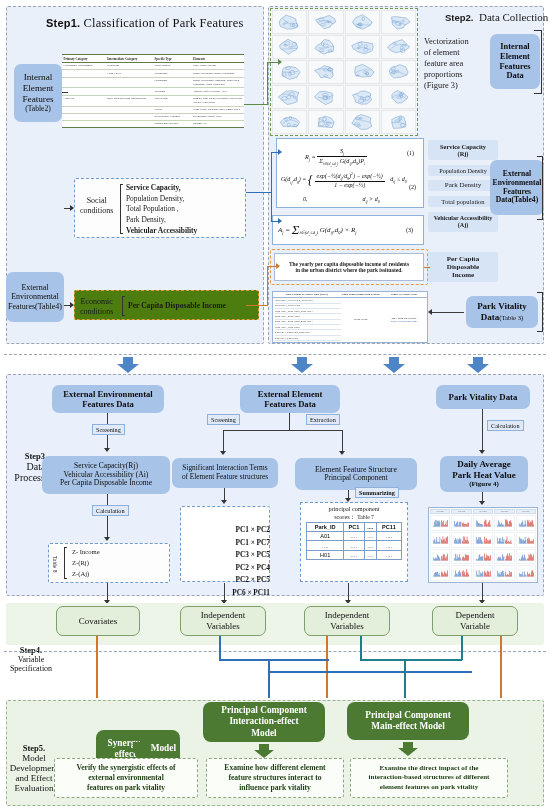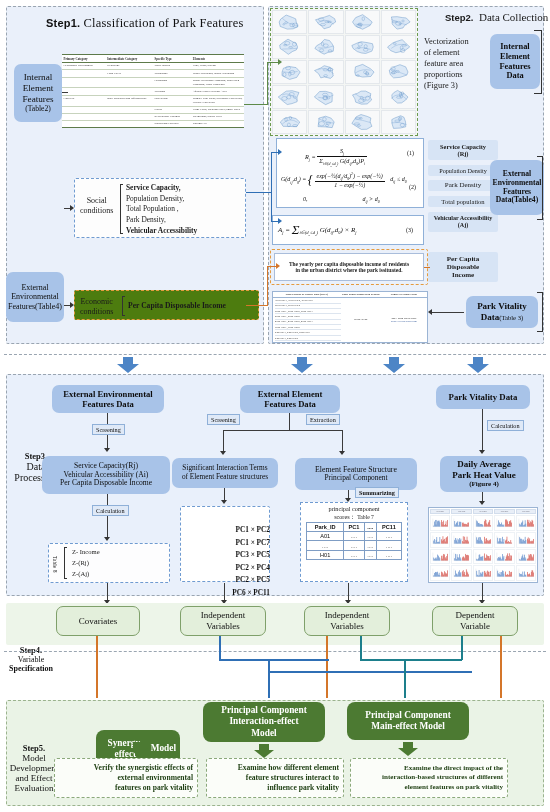--- a/index.html
+++ b/index.html
@@ -168,21 +168,21 @@
     border-radius:7px; display:flex; align-items:center; justify-content:center;
     text-align:center; font-size:9px; line-height:1.2; color:#111;
   }
   .dgbox {
     position:absolute; background:#4c7a32; border-radius:8px;
     display:flex; align-items:center; justify-content:center; text-align:center;
     color:#fff; font-weight:bold; font-size:9.3px; line-height:1.2; padding:2px 4px;
   }
   .capbox {
     position:absolute; background:#fbfdf9; border:1.2px dashed #8aa87a;
-    border-radius:3px; display:flex; align-items:flex-end; justify-content:center;
+    border-radius:3px; display:flex; align-items:center; justify-content:center;
     text-align:center; font-size:7.6px; font-weight:bold; line-height:1.32;
     color:#1c3d10; padding:2px 4px;
   }
 
   
   .ln { position:absolute; background:#333; }
   .ln.blue { background:#2f6fb5; }
   .ln.orange { background:#d4762a; }
   .ln.teal { background:#1d7f8c; }
   .ln.green { background:#5d8a48; }
@@ -1284,21 +1284,21 @@
   <div class="ln dark" style="left:348px; top:583px; width:1.2px; height:18px;"></div>
   <div class="arrowdown" style="left:345px; top:600px;"></div>
   <div class="ln dark" style="left:482px; top:583px; width:1.2px; height:18px;"></div>
   <div class="arrowdown" style="left:479px; top:600px;"></div>
 
   <div class="panel step4band" style="left:6px; top:603px; width:538px; height:42px;"></div>
 
   <div class="steplabel" style="left:6px; top:608px; width:50px; text-align:center;">
     <div>Step4.</div>
     <div style="font-weight:normal; font-size:8px;">Variable</div>
-    <div style="font-weight:bold; font-size:8px;">Specification</div>
+    <div style="font-weight:normal; font-size:8px;">Specification</div>
   </div>
 
   <div class="gbox" style="left:56px; top:606px; width:84px; height:30px;">
     <span>Covariates</span>
   </div>
   <div class="gbox" style="left:180px; top:606px; width:86px; height:30px; flex-direction:column;">
     <span>Independent</span>
     <span>Variables</span>
   </div>
   <div class="gbox" style="left:304px; top:606px; width:86px; height:30px; flex-direction:column;">

